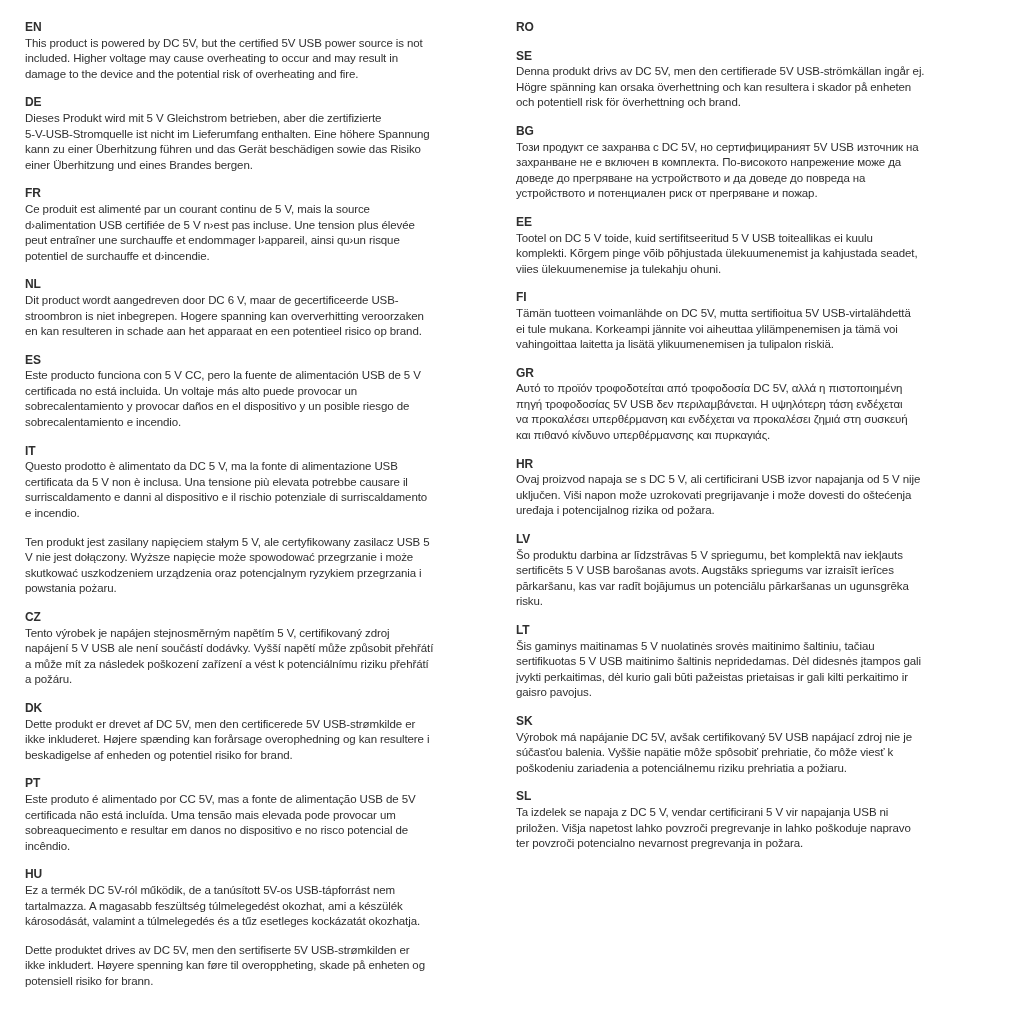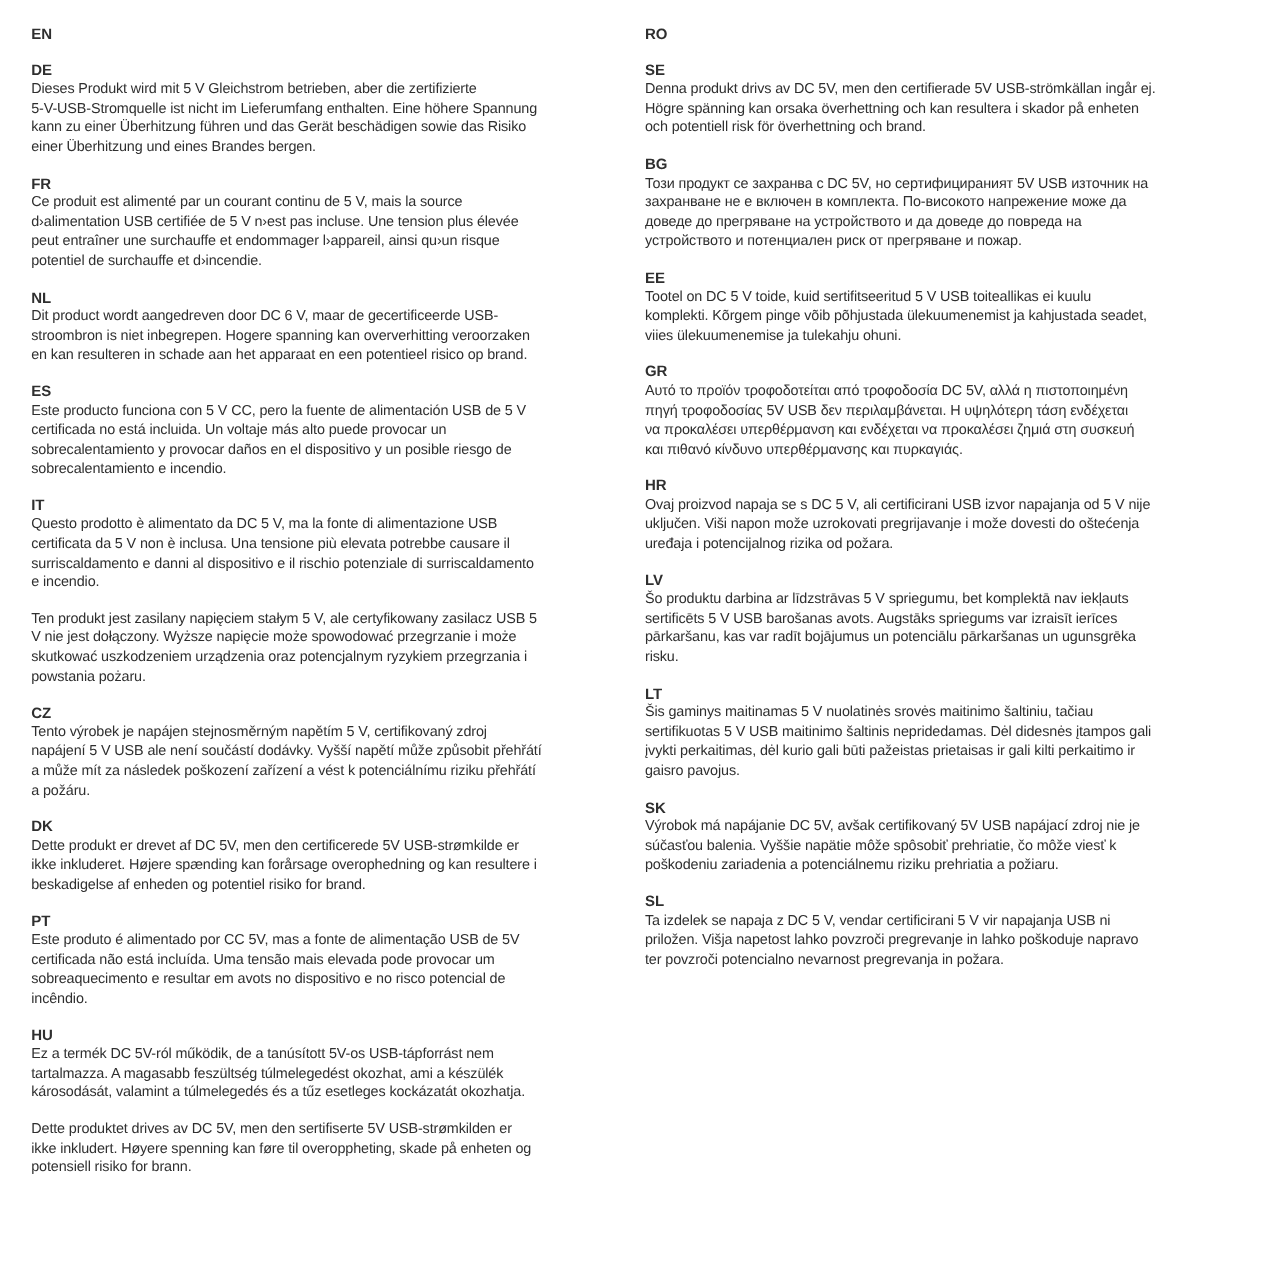--- a/index.html
+++ b/index.html
@@ -44,20 +44,23 @@
     white-space: pre-line;
   }
 </style>
 </head>
 <body>
 
 <div class="page">
   <div class="column" id="col-left">
       <div class="lang-section">
         <span class="lang-code">EN</span>
+        <p class="lang-text">This product is powered by DC 5V, but the certified 5V USB power source is not
+included. Higher voltage may cause overheating to occur and may result in
+damage to the device and the potential risk of overheating and fire.</p>
       </div>
       <div class="lang-section">
         <span class="lang-code">DE</span>
         <p class="lang-text">Dieses Produkt wird mit 5 V Gleichstrom betrieben, aber die zertifizierte
 5-V-USB-Stromquelle ist nicht im Lieferumfang enthalten. Eine höhere Spannung
 kann zu einer Überhitzung führen und das Gerät beschädigen sowie das Risiko
 einer Überhitzung und eines Brandes bergen.</p>
       </div>
       <div class="lang-section">
         <span class="lang-code">FR</span>
@@ -102,21 +105,21 @@
       <div class="lang-section">
         <span class="lang-code">DK</span>
         <p class="lang-text">Dette produkt er drevet af DC 5V, men den certificerede 5V USB-strømkilde er
 ikke inkluderet. Højere spænding kan forårsage overophedning og kan resultere i
 beskadigelse af enheden og potentiel risiko for brand.</p>
       </div>
       <div class="lang-section">
         <span class="lang-code">PT</span>
         <p class="lang-text">Este produto é alimentado por CC 5V, mas a fonte de alimentação USB de 5V
 certificada não está incluída. Uma tensão mais elevada pode provocar um
-sobreaquecimento e resultar em avots no dispositivo e no risco potencial de
+sobreaquecimento e resultar em danos no dispositivo e no risco potencial de
 incêndio.</p>
       </div>
       <div class="lang-section">
         <span class="lang-code">HU</span>
         <p class="lang-text">Ez a termék DC 5V-ról működik, de a tanúsított 5V-os USB-tápforrást nem
 tartalmazza. A magasabb feszültség túlmelegedést okozhat, ami a készülék
 károsodását, valamint a túlmelegedés és a tűz esetleges kockázatát okozhatja.</p>
       </div>
       <div class="lang-section">
         <p class="lang-text">Dette produktet drives av DC 5V, men den sertifiserte 5V USB-strømkilden er
@@ -141,20 +144,26 @@
 доведе до прегряване на устройството и да доведе до повреда на
 устройството и потенциален риск от прегряване и пожар.</p>
       </div>
       <div class="lang-section">
         <span class="lang-code">EE</span>
         <p class="lang-text">Tootel on DC 5 V toide, kuid sertifitseeritud 5 V USB toiteallikas ei kuulu
 komplekti. Kõrgem pinge võib põhjustada ülekuumenemist ja kahjustada seadet,
 viies ülekuumenemise ja tulekahju ohuni.</p>
       </div>
       <div class="lang-section">
+        <span class="lang-code">FI</span>
+        <p class="lang-text">Tämän tuotteen voimanlähde on DC 5V, mutta sertifioitua 5V USB-virtalähdettä
+ei tule mukana. Korkeampi jännite voi aiheuttaa ylilämpenemisen ja tämä voi
+vahingoittaa laitetta ja lisätä ylikuumenemisen ja tulipalon riskiä.</p>
+      </div>
+      <div class="lang-section">
         <span class="lang-code">GR</span>
         <p class="lang-text">Αυτό το προϊόν τροφοδοτείται από τροφοδοσία DC 5V, αλλά η πιστοποιημένη
 πηγή τροφοδοσίας 5V USB δεν περιλαμβάνεται. Η υψηλότερη τάση ενδέχεται
 να προκαλέσει υπερθέρμανση και ενδέχεται να προκαλέσει ζημιά στη συσκευή
 και πιθανό κίνδυνο υπερθέρμανσης και πυρκαγιάς.</p>
       </div>
       <div class="lang-section">
         <span class="lang-code">HR</span>
         <p class="lang-text">Ovaj proizvod napaja se s DC 5 V, ali certificirani USB izvor napajanja od 5 V nije
 uključen. Viši napon može uzrokovati pregrijavanje i može dovesti do oštećenja

